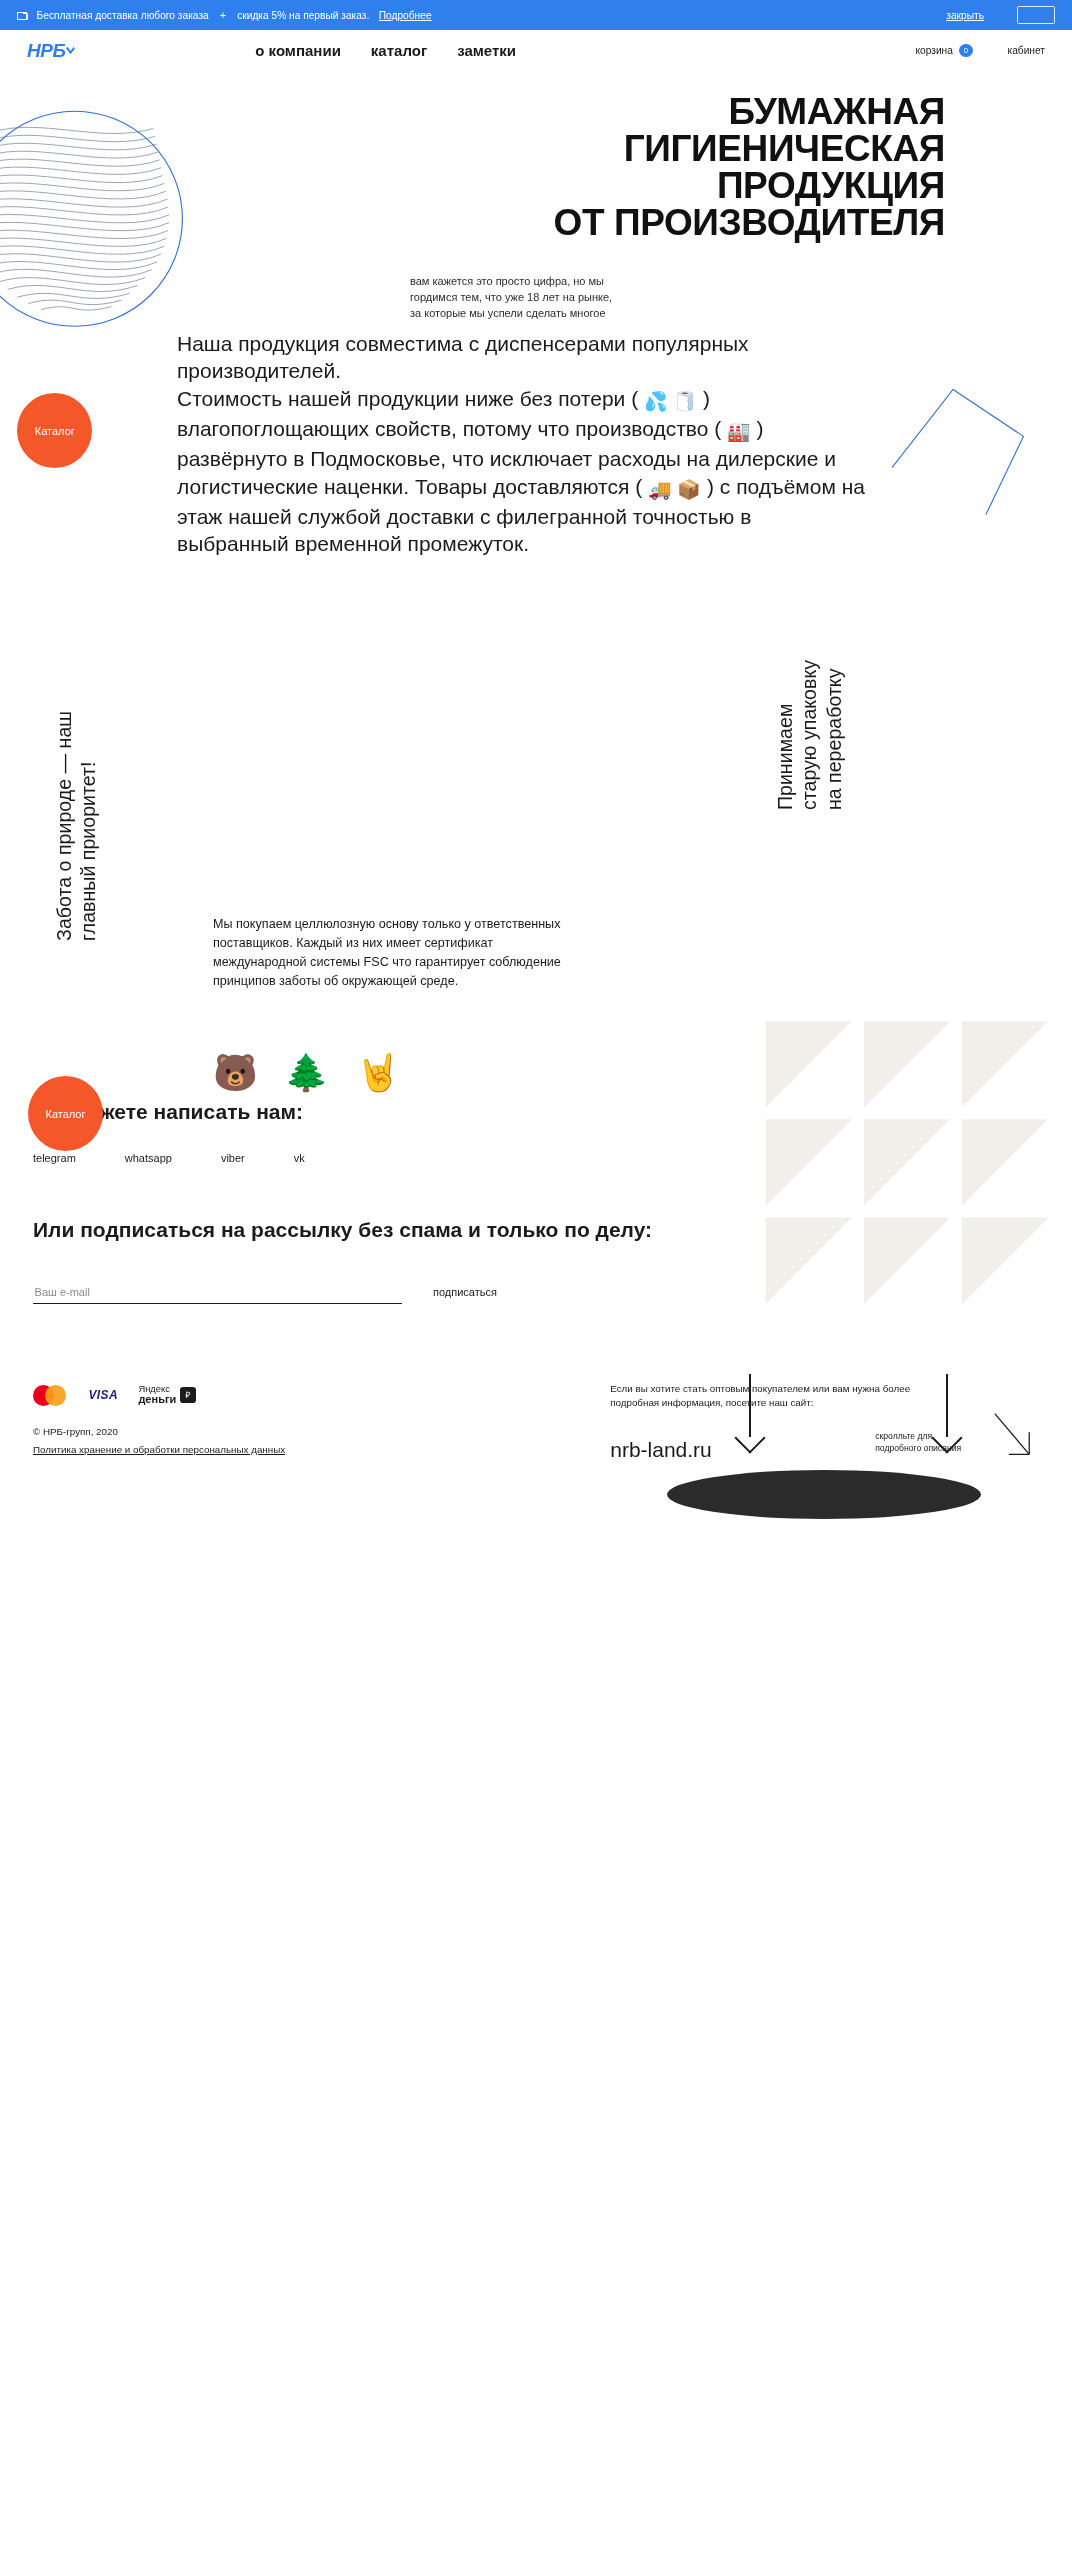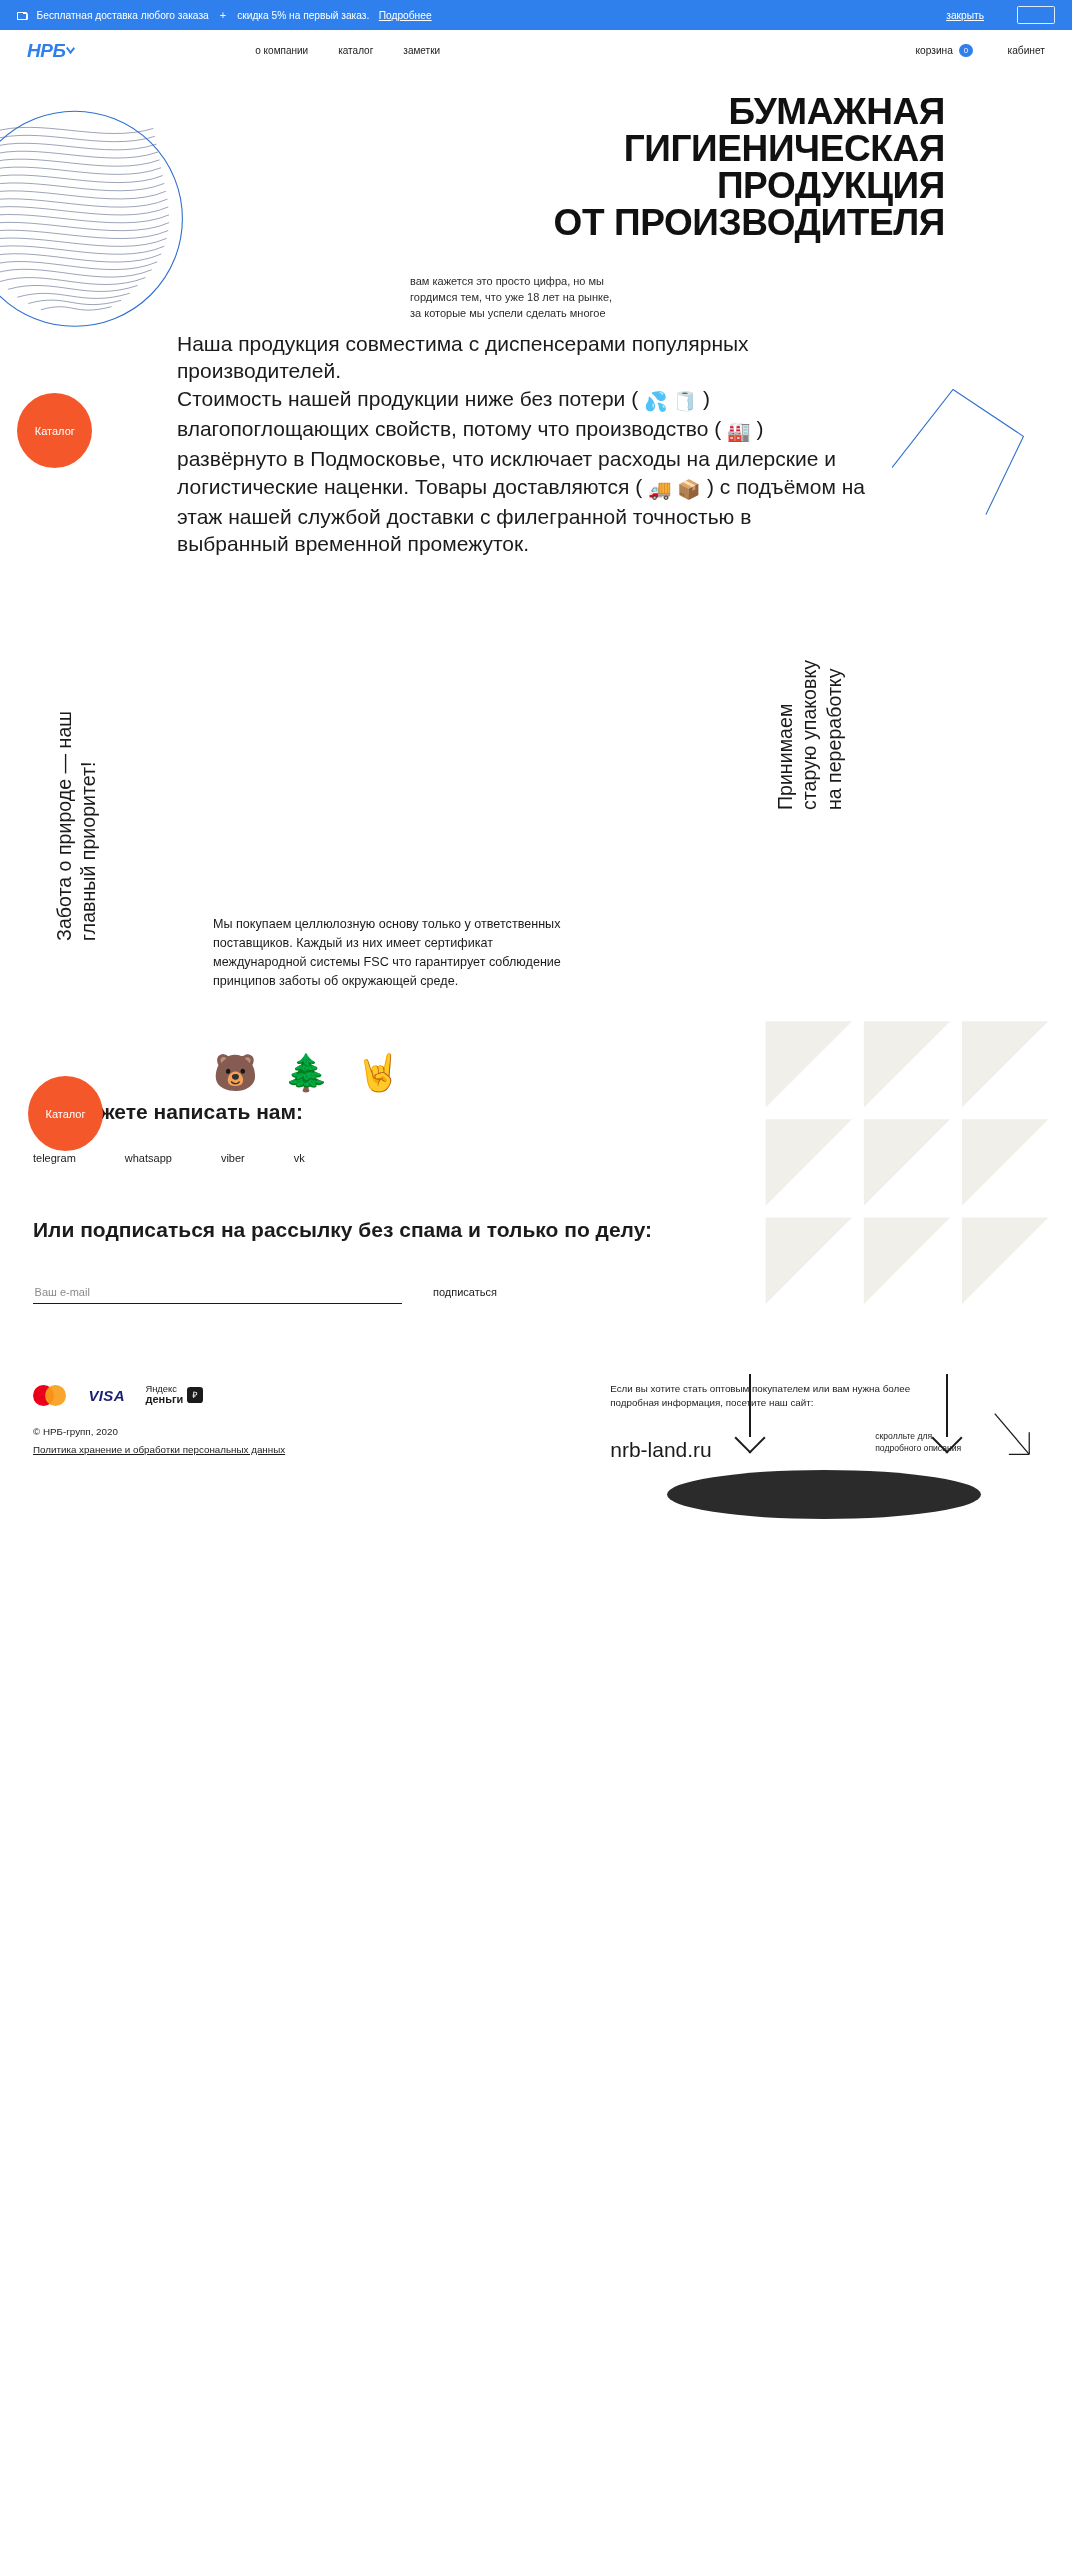--- a/index.html
+++ b/index.html
@@ -73,21 +73,22 @@
     width: 7px; height: 7px;
     border-left: 2.4px solid #2f80ed;
     border-bottom: 2.4px solid #2f80ed;
     transform: rotate(-50deg) skewX(-12deg);
     margin-left: 1.6px;
     vertical-align: 4.7px;
   }
   .main-nav {
     display: flex; gap: 30px;
     margin-left: 181px;
-    font-size: 10px;
+    font-size: 15px;
+    font-weight: bold;
   }
   .main-nav a { color: #1b1b1b; text-decoration: none; }
   .header-right {
     margin-left: auto;
     display: flex; align-items: center; gap: 35px;
     font-size: 10.2px;
   }
   .cart { display: flex; align-items: center; gap: 6.3px; }
   .cart-count {
     width: 13.3px; height: 13.3px; border-radius: 50%;
@@ -291,21 +292,21 @@
   .pay-icons {
     display: flex; align-items: center; gap: 20.4px; height: 27px;
   }
   .mc { width: 35px; height: 21px; position: relative; }
   .mc i {
     position: absolute; top: 0; width: 21px; height: 21px; border-radius: 50%;
   }
   .mc i.l { left: 0; background: #eb001b; }
   .mc i.r { left: 11.8px; background: #f79e1b; opacity: .92; }
   .visa {
-    font-size: 15px; font-weight: 700; font-style: italic;
+    font-size: 12px; font-weight: 700; font-style: italic;
     color: #1a1f71; letter-spacing: 0.4px;
   }
   .ya { display: flex; align-items: center; gap: 3.9px; }
   .ya-text { font-size: 9.4px; line-height: 1.05; color: #1b1b1b; }
   .ya-text b { display: block; font-size: 11px; }
   .ya-badge {
     width: 15.7px; height: 15.7px; border-radius: 3.1px; background: #1b1b1b;
     color: #fff; font-size: 8.6px; display: flex; align-items: center; justify-content: center;
   }
   .copy { margin-top: 17.3px; font-size: 9.8px; color: #1b1b1b; }

